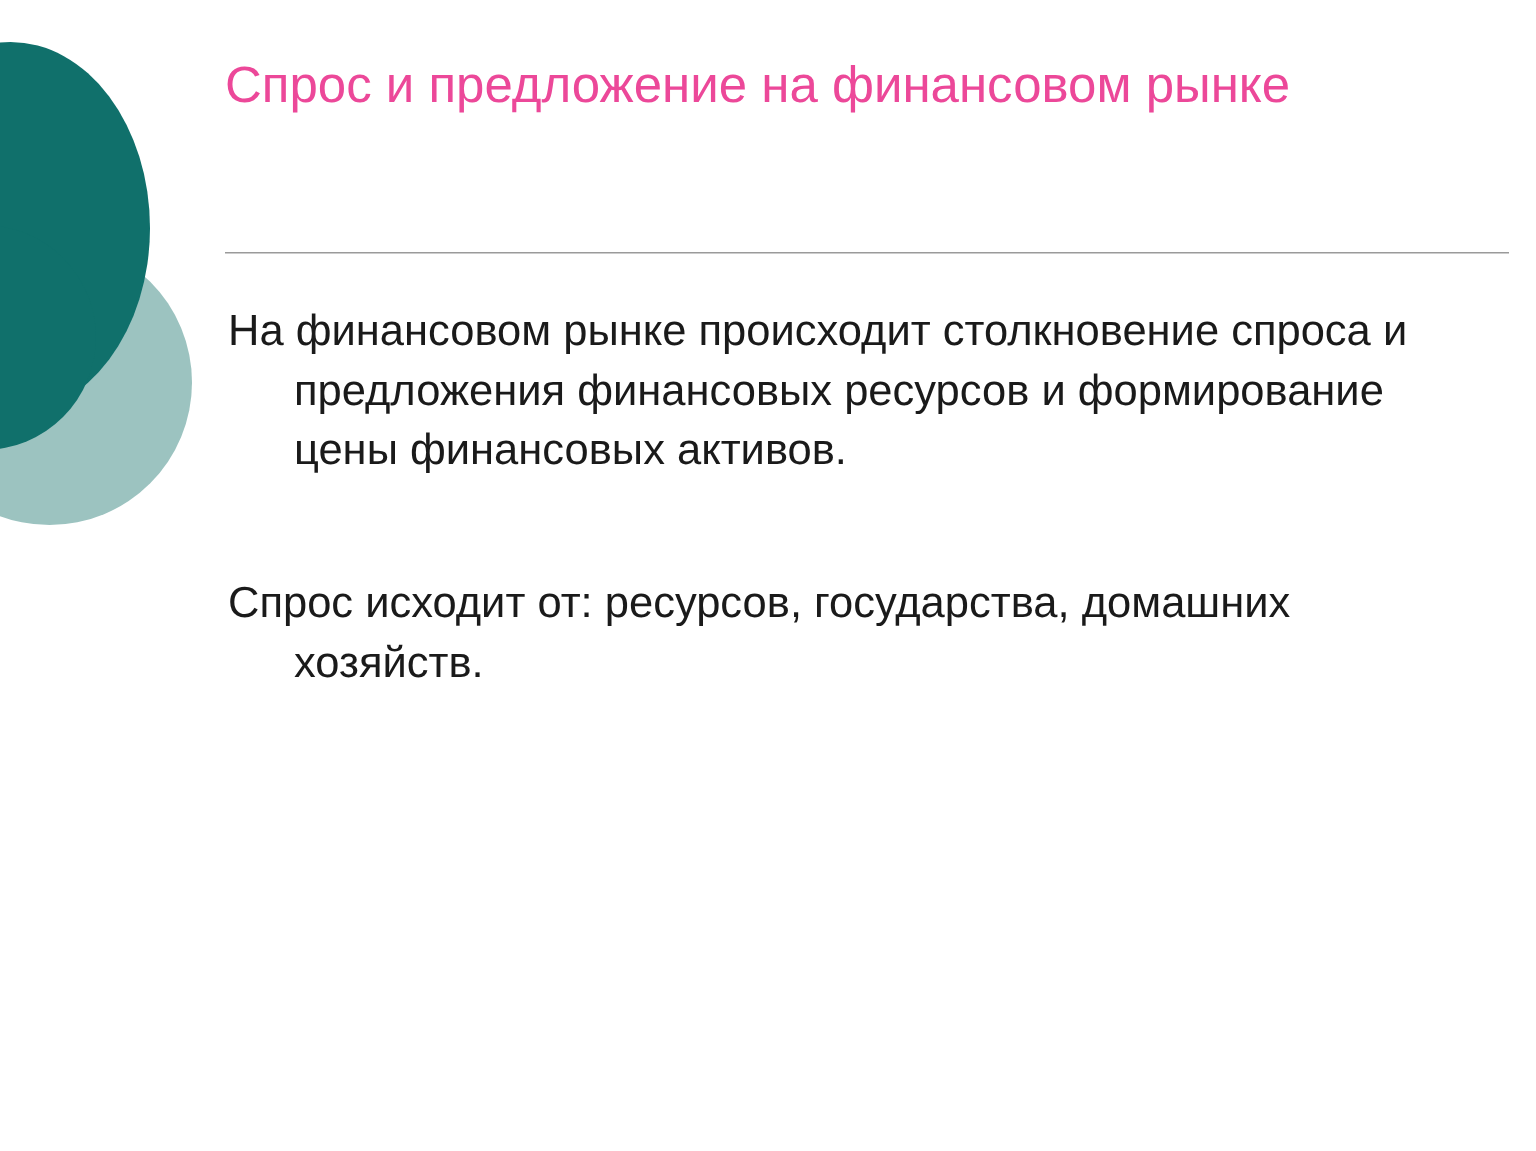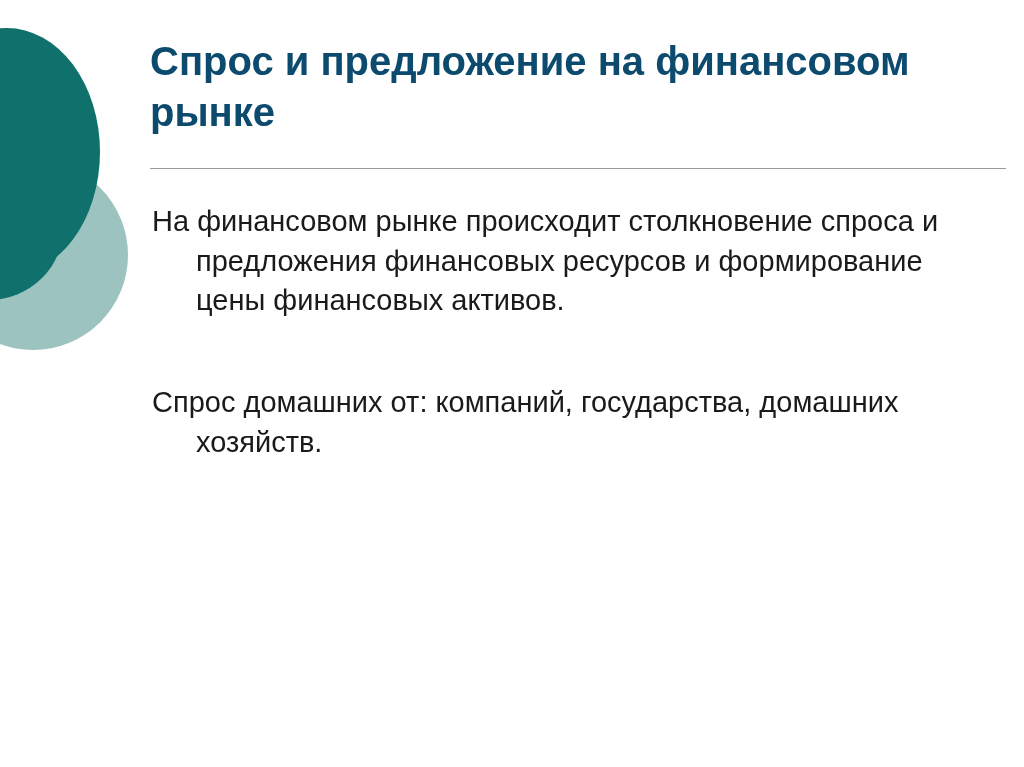--- a/index.html
+++ b/index.html
@@ -51,24 +51,24 @@
   }
 
   
   .title-area {
     position: absolute;
     left: 150px;
     top: 36px;
     width: 760px;
   }
   .slide-title {
-    color: #0c4a6e;
-    font-size: 40px;
+    color: #ec4899;
+    font-size: 34px;
     line-height: 1.28;
-    font-weight: bold;
+    font-weight: normal;
     margin: 0;
     letter-spacing: 0px;
   }
   .title-rule {
     position: absolute;
     left: 150px;
     top: 168px;
     width: 856px;
     height: 1px;
     background: #9a9a9a;
@@ -112,17 +112,17 @@
   </div>
 
   <div class="title-rule"></div>
 
   <div class="body-area">
     <p class="para">
       <span class="hang">На финансовом рынке происходит столкновение спроса и предложения финансовых ресурсов и формирование цены финансовых активов.</span>
     </p>
     <div class="gap"></div>
     <p class="para">
-      <span class="hang">Спрос домашних от: компаний, государства, домашних хозяйств.</span>
+      <span class="hang">Спрос исходит от: ресурсов, государства, домашних хозяйств.</span>
     </p>
   </div>
 
 </div>
 
 </body></html>

